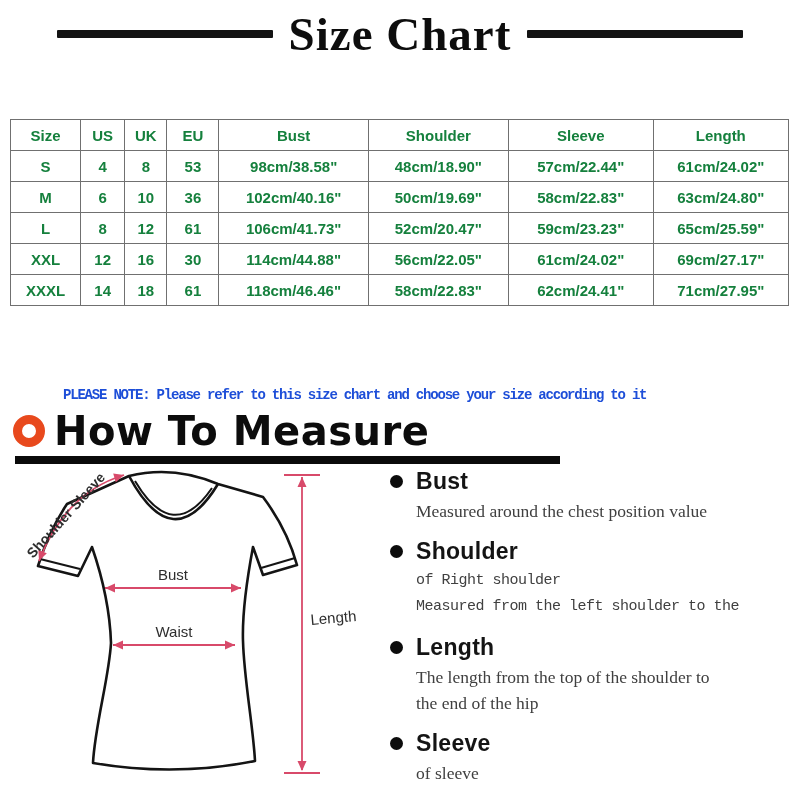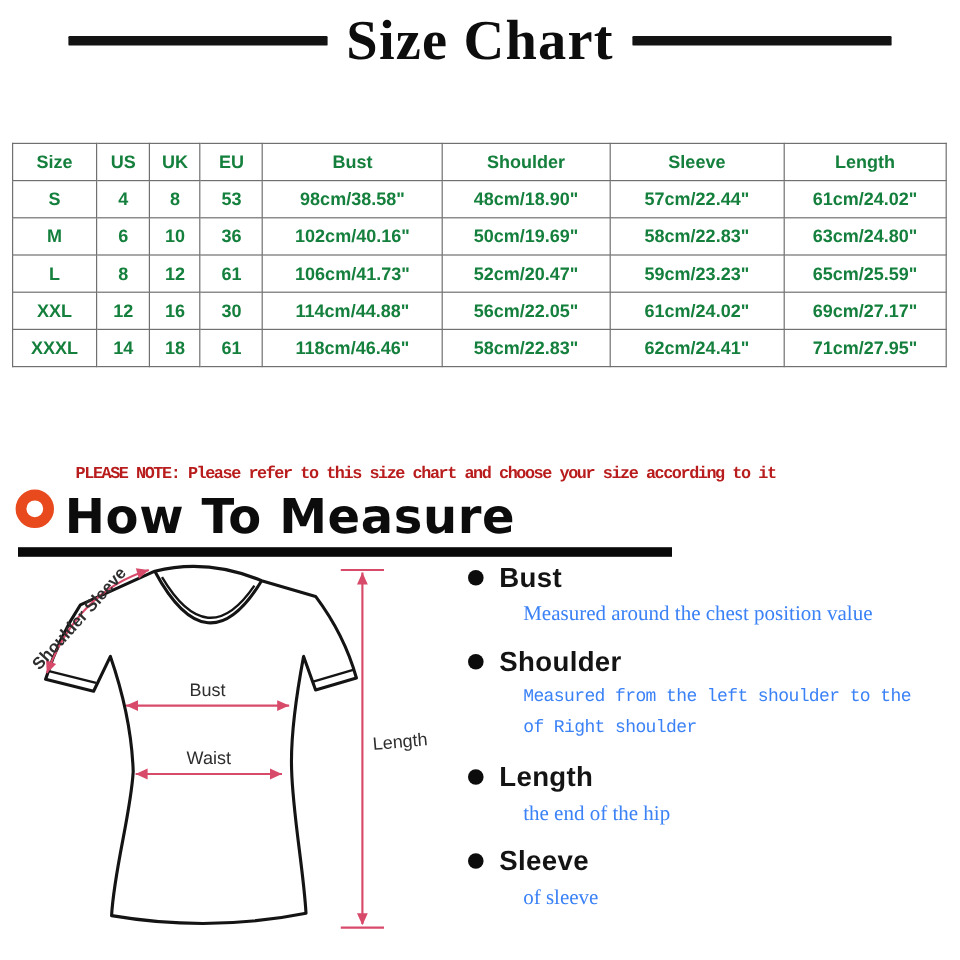--- a/index.html
+++ b/index.html
@@ -16,41 +16,41 @@
   
   .size-table{position:absolute;left:10px;top:119px;width:779px;
               border-collapse:collapse;table-layout:fixed;
               font-size:15px;font-weight:bold;color:#15803d;}
   .size-table th,.size-table td{border:1px solid #707070;height:30px;
               text-align:center;vertical-align:middle;padding:0;background:#fff;}
 
   
   .note{position:absolute;left:63px;top:387px;width:700px;
         font-family:"Liberation Mono","DejaVu Sans Mono",monospace;
-        font-size:14px;font-weight:bold;letter-spacing:-1.2px;color:#b91c1c;white-space:nowrap;}
-
-  
-  .htm-row{position:absolute;left:13px;top:408px;display:flex;align-items:flex-start;gap:9px;}
+        font-size:14px;font-weight:bold;letter-spacing:-1.2px;color:#1d4ed8;white-space:nowrap;}
+
+  
+  .htm-row{position:absolute;left:13px;top:408px;display:flex;align-items:center;gap:9px;}
   .ring{width:14px;height:14px;border:9px solid #e8491d;border-radius:50%;background:#fff;}
   .htm-heading{font-size:40px;font-weight:900;letter-spacing:0.5px;color:#0c0c0c;
                font-family:"DejaVu Sans","Liberation Sans",sans-serif;white-space:nowrap;}
   .htm-rule{position:absolute;left:15px;top:456px;width:545px;height:8px;background:#0a0a0a;}
 
   
   .diagram{position:absolute;left:15px;top:463px;}
   .diag-label{font-family:"Liberation Sans",sans-serif;fill:#2e2e2e;}
 
   
   .guide{position:absolute;left:390px;top:468px;width:404px;}
   .guide-item{margin-bottom:14px;}
   .guide-head{display:flex;align-items:center;gap:13px;margin-bottom:3px;}
   .bullet{width:13px;height:13px;border-radius:50%;background:#0c0c0c;flex:0 0 auto;}
   .guide-title{font-size:23px;font-weight:bold;color:#141414;letter-spacing:0.3px;}
-  .guide-line{margin-left:46px;font-family:"Liberation Serif","DejaVu Serif",serif;
-              font-size:17.5px;line-height:26px;color:#3b82f6;}
+  .guide-line{margin-left:26px;font-family:"Liberation Serif","DejaVu Serif",serif;
+              font-size:17.5px;line-height:26px;color:#404040;}
   .guide-item.mono .guide-line{font-family:"Liberation Mono","DejaVu Sans Mono",monospace;
               font-size:15px;letter-spacing:-0.5px;line-height:26px;}
 </style>
 </head>
 <body>
 
 <div class="page">
 
   <div class="title-row">
     <span class="title-rule"></span>
@@ -188,29 +188,30 @@
       </div>
       <div class="guide-line">Measured around the chest position value</div>
       <div class="guide-line"></div>
     </div>
 
     <div class="guide-item mono">
       <div class="guide-head">
         <span class="bullet"></span>
         <span class="guide-title">Shoulder</span>
       </div>
+      <div class="guide-line">of Right shoulder</div>
       <div class="guide-line">Measured from the left shoulder to the</div>
-      <div class="guide-line">of Right shoulder</div>
     </div>
 
     <div class="guide-item">
       <div class="guide-head">
         <span class="bullet"></span>
         <span class="guide-title">Length</span>
       </div>
+      <div class="guide-line">The length from the top of the shoulder to</div>
       <div class="guide-line">the end of the hip</div>
     </div>
 
     <div class="guide-item">
       <div class="guide-head">
         <span class="bullet"></span>
         <span class="guide-title">Sleeve</span>
       </div>
       <div class="guide-line">of sleeve</div>
     </div>

